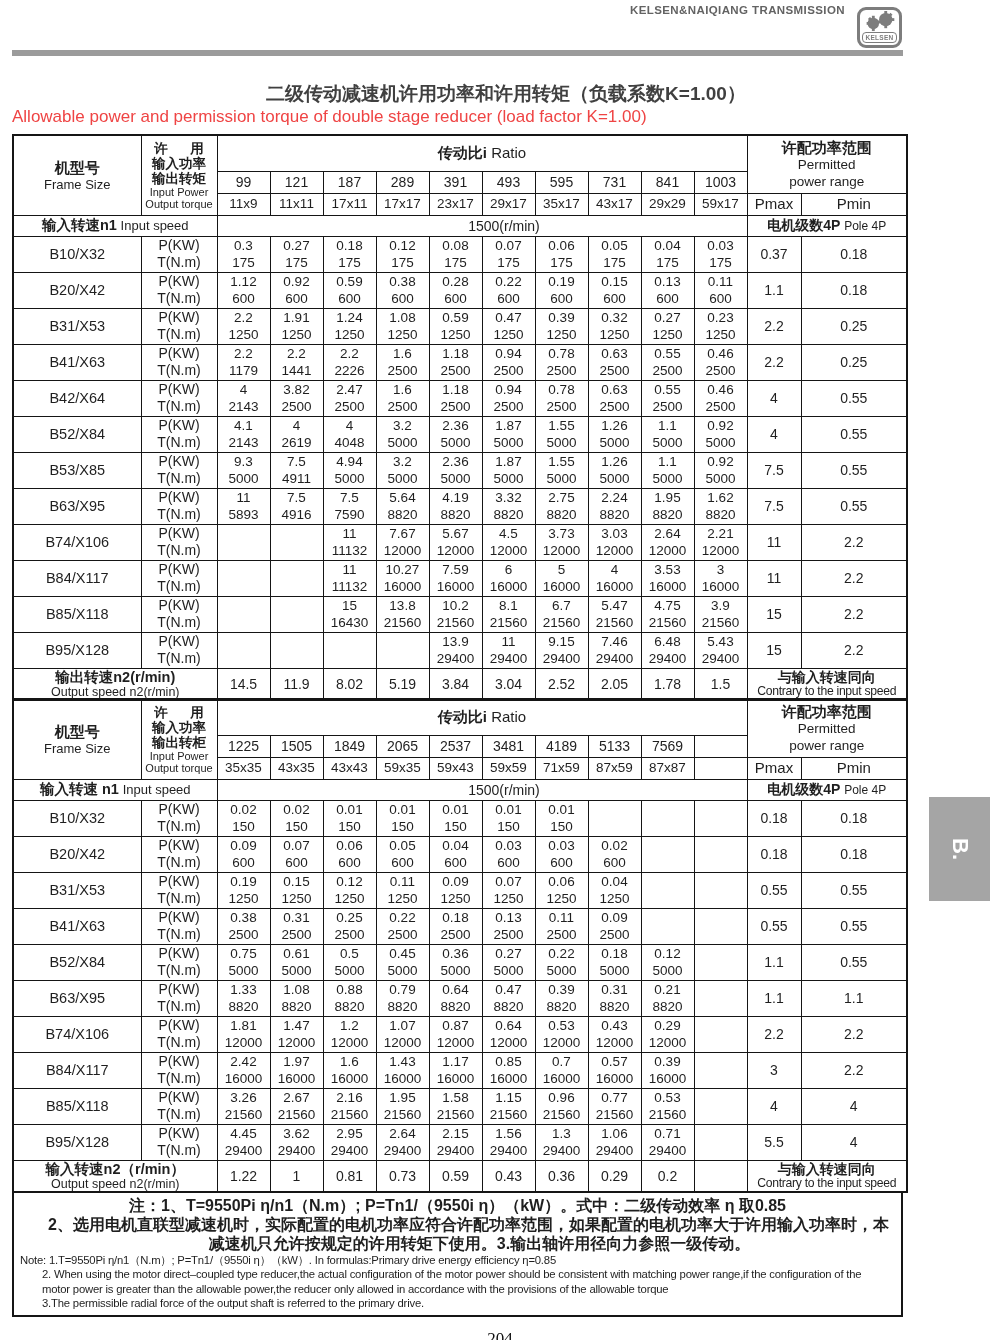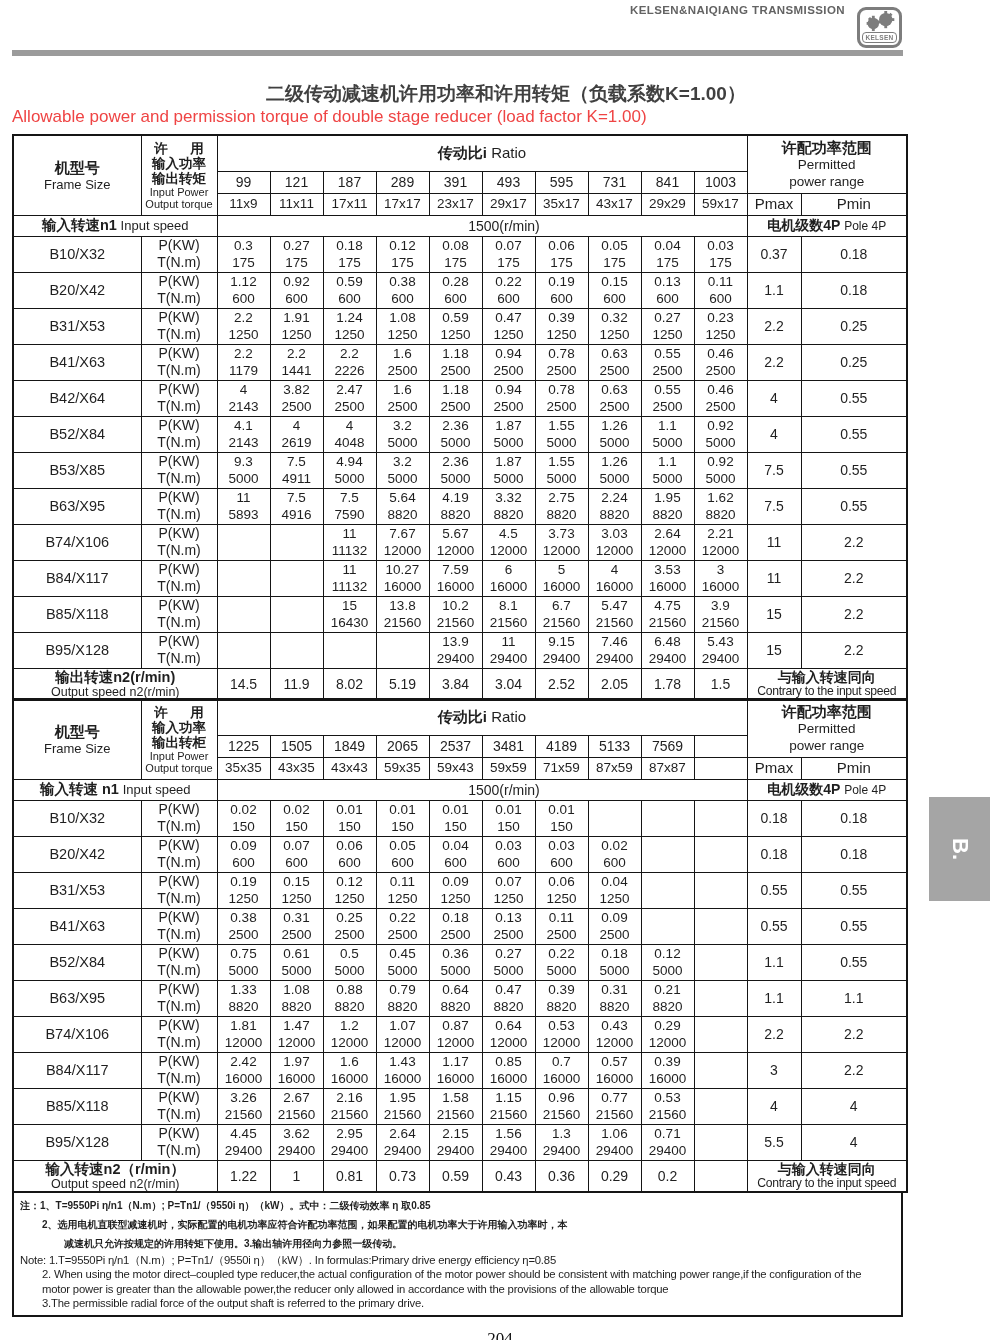--- a/index.html
+++ b/index.html
@@ -55,21 +55,21 @@
   td.val div{height:17px;line-height:17px;font-size:13.5px;}
   td.pwv{font-size:14px;}
   .foot-label .cjk{font-size:14.5px;line-height:16px;}
   .foot-label .en{font-size:12.5px;line-height:14px;}
   td.speedv{font-size:14px;}
   .foot-note .cjk{font-size:14px;line-height:16px;}
   .foot-note .en{font-size:12.2px;line-height:13px;letter-spacing:-0.3px;}
   
   .notes{margin-left:12px;margin-top:-2.5px;width:891px;box-sizing:border-box;border:2.5px solid #151515;padding:3px 6px 4px 6px;background:#fff;}
   .note{white-space:nowrap;}
-  .note.cn{font-size:10px;line-height:19px;font-weight:bold;}
+  .note.cn{font-size:16px;line-height:19px;font-weight:bold;text-align:center;}
   .note.en{font-size:11.3px;line-height:14.5px;letter-spacing:-0.2px;}
   .ind1{padding-left:22px;} .ind2{padding-left:44px;}
   
   .page-num{margin-top:12px;text-align:center;font-family:"Liberation Serif","DejaVu Serif",serif;font-size:17px;color:#111;}
   .side-tab{
     position:absolute;left:929px;top:797px;width:61px;height:104px;background:#a5a5a5;
     display:flex;align-items:center;justify-content:center;
   }
   .side-tab span{transform:rotate(90deg);color:#fff;font-size:22px;font-weight:bold;}
 </style>

